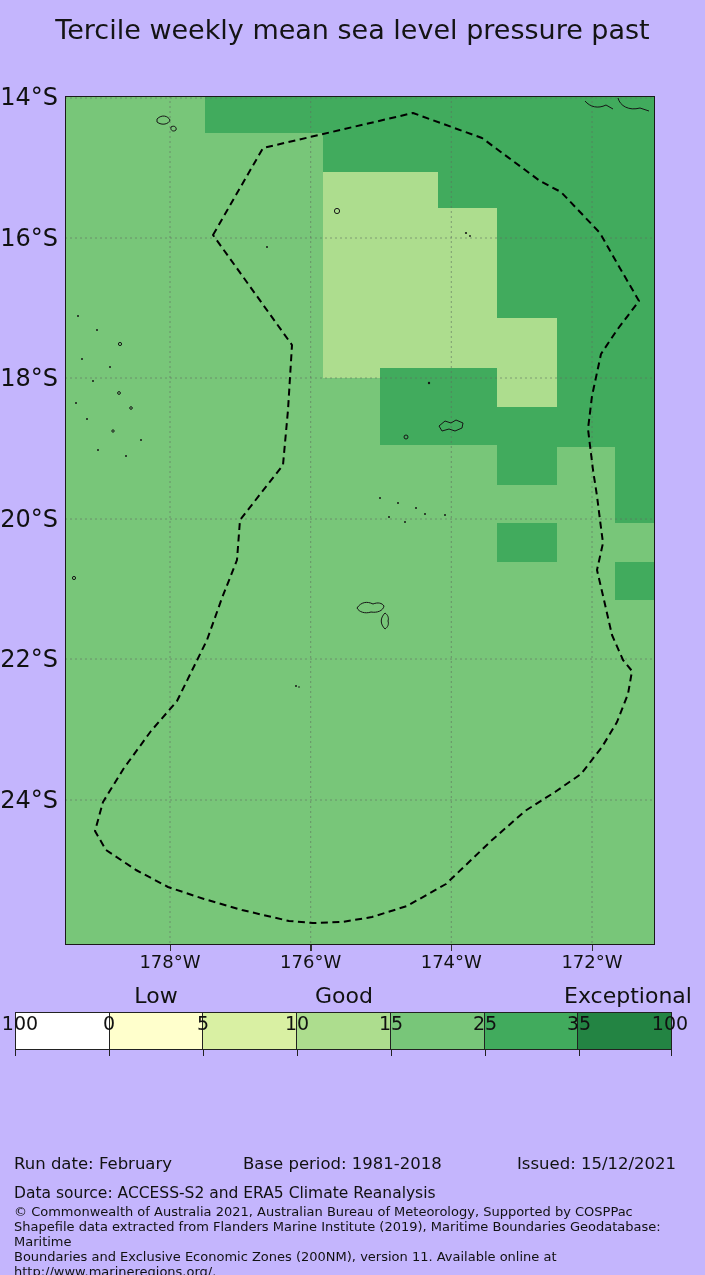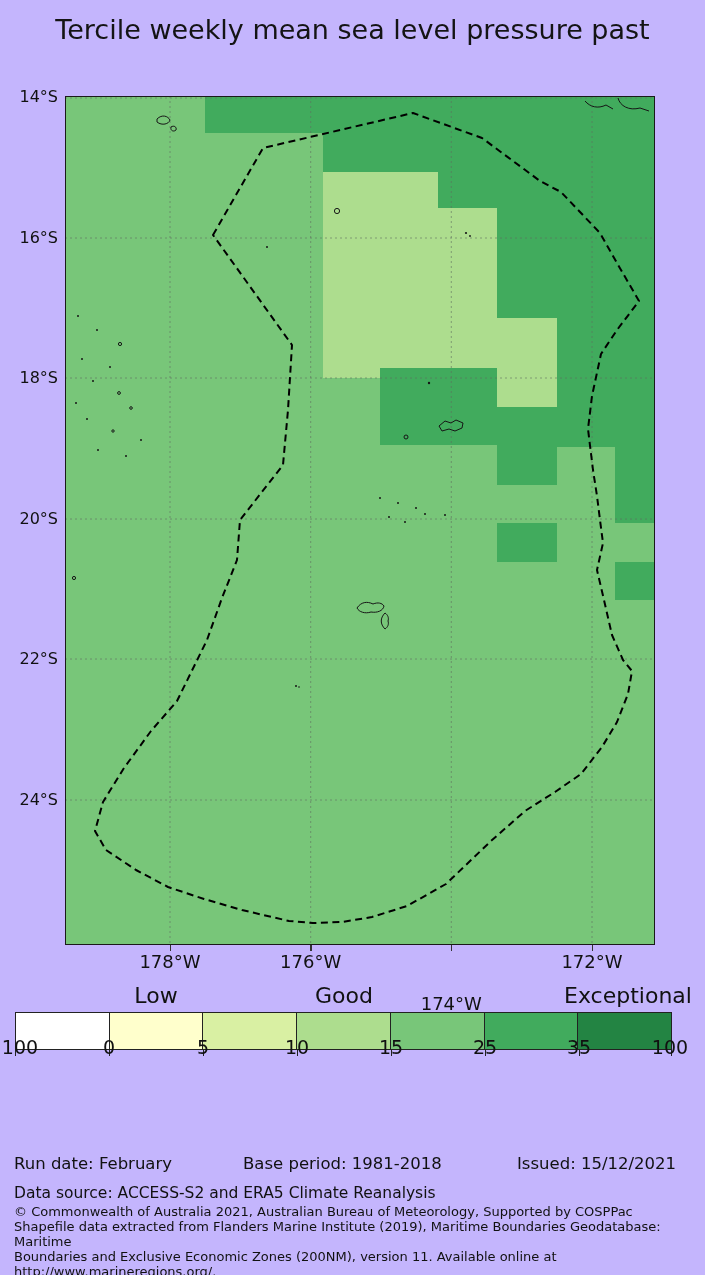--- a/index.html
+++ b/index.html
@@ -1,30 +1,30 @@
 <!DOCTYPE html>
 <html><head>
 <meta charset="utf-8">
 <style>
   html,body{margin:0;padding:0;background:#ffffff;}
   .page{position:relative;width:705px;height:1275px;background:#c4b5fd;overflow:hidden;
         font-family:"DejaVu Sans","Liberation Sans",sans-serif;color:#111;}
   .title{position:absolute;left:0;top:13px;width:705px;text-align:center;
          font-size:27px;line-height:34px;color:#141414;}
   .map-svg{position:absolute;left:65px;top:96px;}
-  .lat{position:absolute;left:0;width:58px;text-align:right;font-size:16px;line-height:22px;color:#111;}
+  .lat{position:absolute;left:0;width:58px;text-align:right;font-size:24px;line-height:22px;color:#111;}
   .lon{position:absolute;width:110px;text-align:center;font-size:18px;top:951px;color:#111;}
   .mtick{position:absolute;width:1.4px;height:6px;background:#333;top:945px;}
   .band{position:absolute;top:983px;font-size:22px;transform:translateX(-50%);white-space:nowrap;color:#111;}
   .cb{position:absolute;left:15px;top:1012px;width:657px;height:38px;display:flex;
       border:1px solid #222;box-sizing:border-box;}
   .cb .seg{flex:1 1 0;}
   .cb .seg + .seg{border-left:1px solid #222;}
   .cbtick{position:absolute;top:1050px;width:1.2px;height:6px;background:#222;}
-  .cbt{position:absolute;top:1036px;font-size:19px;transform:translateX(-50%);color:#111;}
+  .cbt{position:absolute;top:1012px;font-size:19px;transform:translateX(-50%);color:#111;}
   .caption{position:absolute;left:0;top:1079px;width:705px;text-align:center;font-size:21px;color:#111;}
   .meta{position:absolute;top:1154px;font-size:16.5px;color:#111;white-space:nowrap;}
   .datasource{position:absolute;left:14px;top:1184px;font-size:15.5px;color:#111;white-space:nowrap;}
   .copyright{position:absolute;left:14px;top:1204px;width:685px;font-size:13px;line-height:15px;
              color:#111;white-space:pre-line;}
 </style>
 </head>
 <body>
 
 <div class="page">
@@ -106,21 +106,21 @@
   <div class="lat" style="top:508px;">20°S</div>
   <div class="lat" style="top:648px;">22°S</div>
   <div class="lat" style="top:789px;">24°S</div>
 
   <div class="mtick" style="left:169.5px;"></div>
   <div class="mtick" style="left:310.2px;"></div>
   <div class="mtick" style="left:450.8px;"></div>
   <div class="mtick" style="left:591.5px;"></div>
   <div class="lon" style="left:115px;">178°W</div>
   <div class="lon" style="left:255.7px;">176°W</div>
-  <div class="lon" style="left:396.3px;margin-top:42px;">174°W</div>
+  <div class="lon" style="left:396.3px;">174°W</div>
   <div class="lon" style="left:537px;">172°W</div>
 
   <div class="band" style="left:156px;">Low</div>
   <div class="band" style="left:344px;">Good</div>
   <div class="band" style="left:628px;">Exceptional</div>
 
   <div class="cb">
     <div class="seg" style="background-color: rgb(255, 255, 255);"></div>
     <div class="seg" style="background-color: rgb(255, 255, 204);"></div>
     <div class="seg" style="background-color: rgb(217, 240, 163);"></div>

